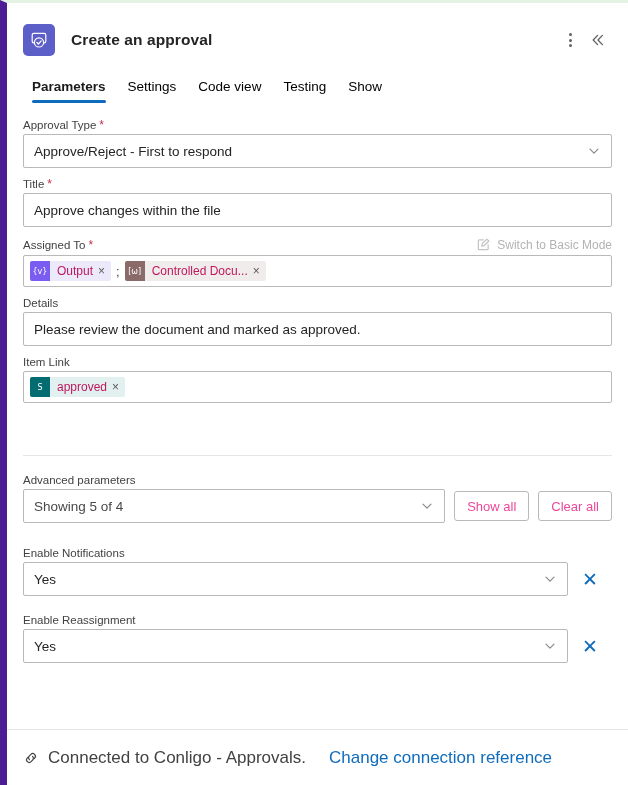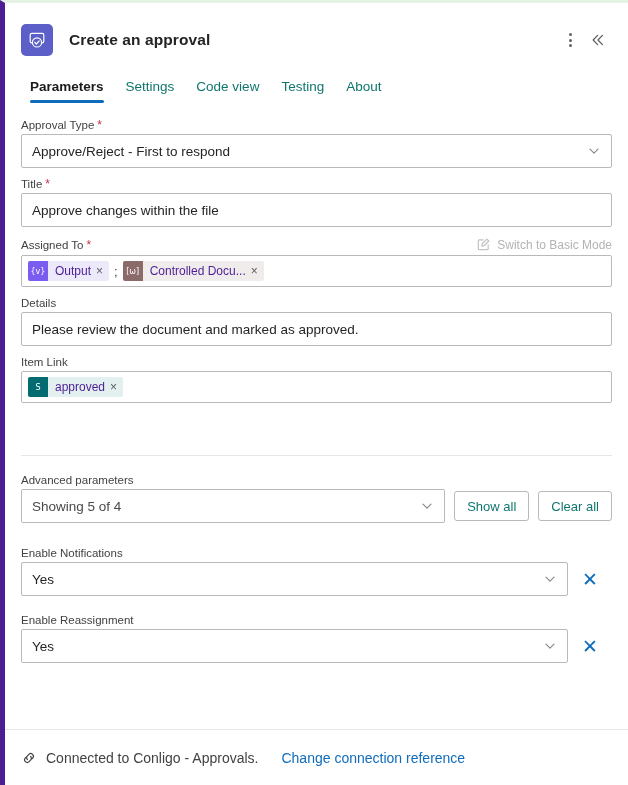--- a/index.html
+++ b/index.html
@@ -14,21 +14,21 @@
     color: #242424;
     overflow: hidden;
     position: relative;
   }
   .card {
     position: absolute;
     top: 0; left: 0;
     width: 628px; height: 785px;
     background: #fff;
     border-top: 3px solid #e4f3e4;
-    border-left: 5px solid #4c1d95;
+    border-left: 7px solid #4c1d95;
     display: flex;
     flex-direction: column;
   }
 
   
   .header {
     display: flex;
     align-items: center;
     padding: 14px 16px 0 16px;
     height: 60px;
@@ -68,21 +68,21 @@
     align-items: flex-end;
     padding: 0 16px;
     height: 42px;
     flex: 0 0 auto;
     gap: 4px;
   }
   .tab {
     position: relative;
     padding: 6px 9px 11px 9px;
     font-size: 13.5px;
-    color: #0f766e;
+    color: #000000;
     cursor: pointer;
     white-space: nowrap;
   }
   .tab.active { color: #1b1b1b; font-weight: 600; }
   .tab.active::after {
     content: "";
     position: absolute;
     left: 9px; right: 9px; bottom: 2px;
     height: 3px;
     border-radius: 2px;
@@ -163,21 +163,21 @@
     display: flex; align-items: center; justify-content: center;
     color: #fff;
     font-size: 8px;
     font-family: "DejaVu Sans", sans-serif;
   }
   .chip .chip-tx {
     padding: 0 5px 0 7px;
     white-space: nowrap;
     overflow: hidden;
     text-overflow: ellipsis;
-    color: #4c1d95;
+    color: #be185d;
     line-height: 20px;
   }
   .chip .chip-x {
     padding-right: 6px;
     color: #5c5c5c;
     font-size: 12px;
     cursor: pointer;
     line-height: 20px;
   }
   .chip-sep {
@@ -201,21 +201,21 @@
     gap: 9px;
   }
   .adv-row .control { flex: 1 1 auto; color: #494949; }
   .btn {
     border: 1px solid #b9b9b9;
     background: #fff;
     height: 30px;
     border-radius: 3px;
     padding: 0 12px;
     font-size: 13px;
-    color: #0f766e;
+    color: #ec4899;
     cursor: pointer;
     font-family: "Liberation Sans", sans-serif;
     white-space: nowrap;
   }
 
   .with-remove { display: flex; align-items: center; gap: 0; }
   .with-remove .control { flex: 1 1 auto; }
   .remove-x {
     flex: 0 0 auto;
     width: 44px;
@@ -228,21 +228,21 @@
 
   
   .footer {
     flex: 0 0 auto;
     border-top: 1px solid #e6e6e6;
     height: 56px;
     display: flex;
     align-items: center;
     padding: 16px 16px;
     gap: 9px;
-    font-size: 14px;
+    font-size: 17px;
     color: #424242;
   }
   .footer .link {
     color: #0f6cbd;
     cursor: pointer;
     margin-left: 14px;
   }
 </style>
 </head>
 <body>
@@ -271,21 +271,21 @@
         <path d="M7.6 3.4L3.2 8l4.4 4.6M12.4 3.4L8 8l4.4 4.6" fill="none" stroke="#616161" stroke-width="1.3" stroke-linecap="round" stroke-linejoin="round"></path>
       </svg>
     </div>
   </div>
 
   <div class="tabs">
     <div class="tab active">Parameters</div>
     <div class="tab">Settings</div>
     <div class="tab">Code view</div>
     <div class="tab">Testing</div>
-    <div class="tab">About</div>
+    <div class="tab">Show</div>
   </div>
 
   <div class="body">
 
     <div class="field">
       <div class="label">
         <span>Approval Type</span>
         <span class="req">*</span>
       </div>
       <div class="control">

